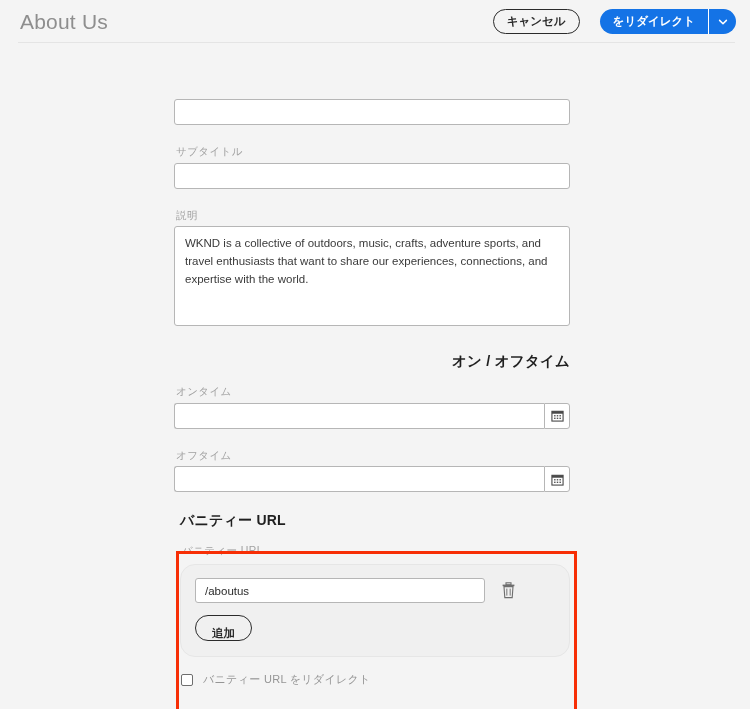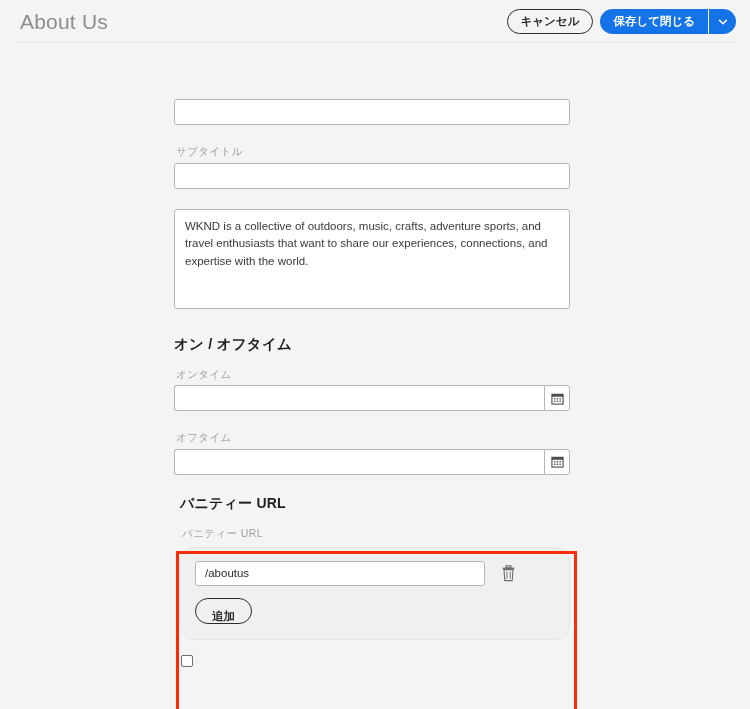--- a/index.html
+++ b/index.html
@@ -31,21 +31,21 @@
     color: #8e8e8e;
     letter-spacing: 0.2px;
     line-height: 1;
     margin: 0;
     flex: 1;
     white-space: nowrap;
   }
   .header-actions {
     display: flex;
     align-items: center;
-    gap: 7px;
+    gap: 20px;
     justify-content: flex-end;
   }
   .btn-cancel {
     height: 25px;
     padding: 0 13px;
     border: 1.4px solid #2b2b2b;
     border-radius: 13px;
     background: transparent;
     color: #2b2b2b;
     font-size: 11.5px;
@@ -145,20 +145,21 @@
     resize: none;
     outline: none;
   }
 
   .section-heading {
     font-size: 14.5px;
     font-weight: 700;
     color: #1f1f1f;
     margin: 22px 0 14px 0;
     letter-spacing: 0.2px;
+    text-align: right;
   }
 
   
   .date-row {
     display: flex;
     align-items: stretch;
     width: 100%;
     height: 26px;
   }
   .date-row .text-input {
@@ -284,21 +285,21 @@
 </head>
 <body>
 
 <div class="page-header">
   <h1 class="page-title">About Us</h1>
 
   <div class="header-actions">
     <button class="btn-cancel">キャンセル</button>
 
     <div class="split-button">
-      <button class="btn-save">保存して閉じる</button>
+      <button class="btn-save">をリダイレクト</button>
       <div class="btn-save-divider"></div>
       <button class="btn-save-caret">
         <span>
           <svg width="10" height="10" viewBox="0 0 10 10" aria-hidden="true">
             <path d="M1.6 3.4 L5 6.8 L8.4 3.4" fill="none" stroke="#ffffff" stroke-width="1.5" stroke-linecap="round" stroke-linejoin="round"></path>
           </svg>
         </span>
       </button>
     </div>
   </div>
@@ -312,20 +313,21 @@
     <div class="field-block">
       <input class="text-input" type="text" value="" style="">
     </div>
 
     <div class="field-block">
       <div class="field-label">サブタイトル</div>
       <input class="text-input" type="text" value="" style="">
     </div>
 
     <div class="field-block">
+      <div class="field-label">説明</div>
       <textarea class="textarea-input" style="">WKND is a collective of outdoors, music, crafts, adventure sports, and travel enthusiasts that want to share our experiences, connections, and expertise with the world.</textarea>
     </div>
 
     <div class="section-heading">オン / オフタイム</div>
 
     <div class="field-block">
       <div class="field-label">オンタイム</div>
       <div class="date-row">
         <input class="text-input" type="text" value="" style="">
         <button class="calendar-btn">
@@ -385,17 +387,18 @@
               <rect x="8.6" y="6.6" width="1.2" height="7" fill="#8a8a8a"></rect>
             </svg>
           </span>
         </button>
       </div>
       <button class="btn-add">追加</button>
     </div>
 
     <div class="checkbox-row">
       <div class="checkbox-box"></div>
+      <div class="checkbox-label">バニティー URL をリダイレクト</div>
     </div>
   </div>
 
   <div class="vanity-highlight"></div>
 </div>
 
 </body></html>

